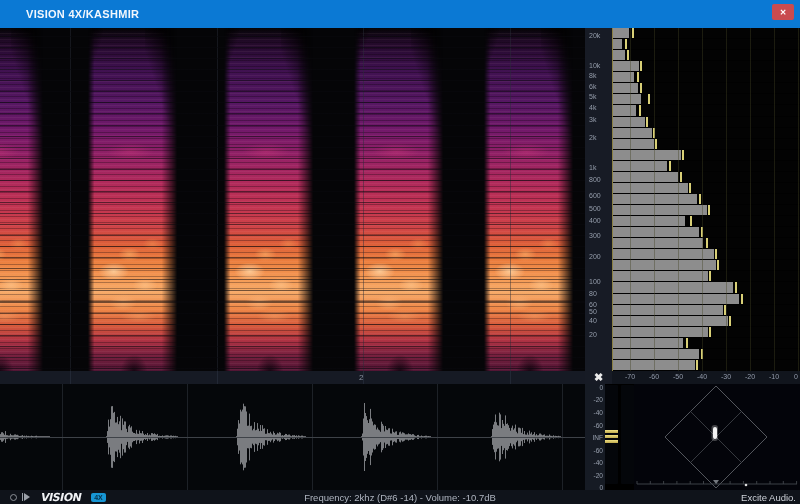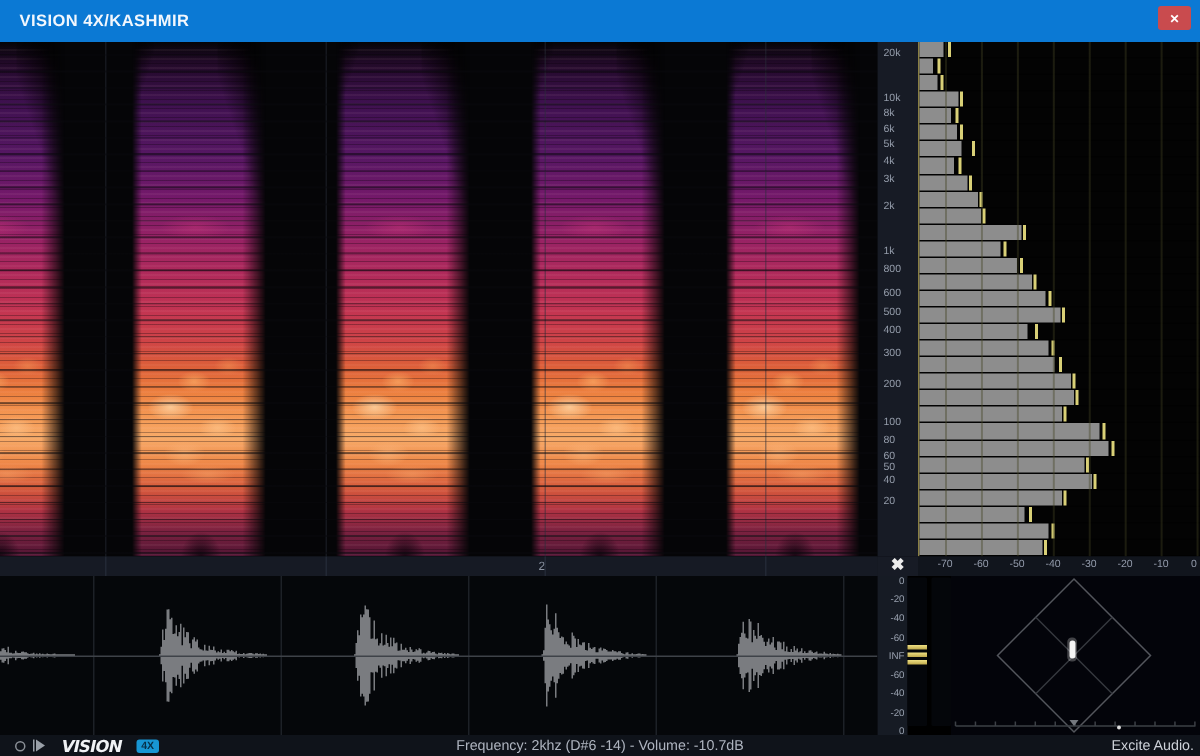--- a/index.html
+++ b/index.html
@@ -2,21 +2,21 @@
 <html><head>
 <meta charset="utf-8">
 <style>
   html,body{margin:0;padding:0;background:#000;}
   .app{position:relative;width:800px;height:504px;overflow:hidden;background:#000;
        font-family:"Liberation Sans",sans-serif;-webkit-font-smoothing:antialiased;}
 
   
   .titlebar{position:absolute;left:0;top:0;width:800px;height:28px;background:#0b79d4;
             display:flex;align-items:center;}
-  .titlebar .title{color:#f2f7fd;font-size:11px;font-weight:700;letter-spacing:.3px;padding-left:13px;}
+  .titlebar .title{color:#f2f7fd;font-size:11px;font-weight:700;letter-spacing:.3px;padding-left:26px;}
   .closebtn{position:absolute;right:6px;top:4px;width:22px;height:16px;background:#c94b4e;
             border-radius:2px;color:#fff;font-size:8px;font-weight:700;display:flex;
             align-items:center;justify-content:center;cursor:pointer;}
 
   
   .main{position:absolute;left:0;top:28px;width:800px;height:343px;}
   .spectro{position:absolute;left:0;top:0;width:585px;height:343px;background:#050507;overflow:hidden;}
   .band{position:absolute;top:0;height:343px;
     background:
       radial-gradient(22px 13px at 28% 71%, rgba(253,210,160,.85), rgba(253,210,160,0) 70%),

